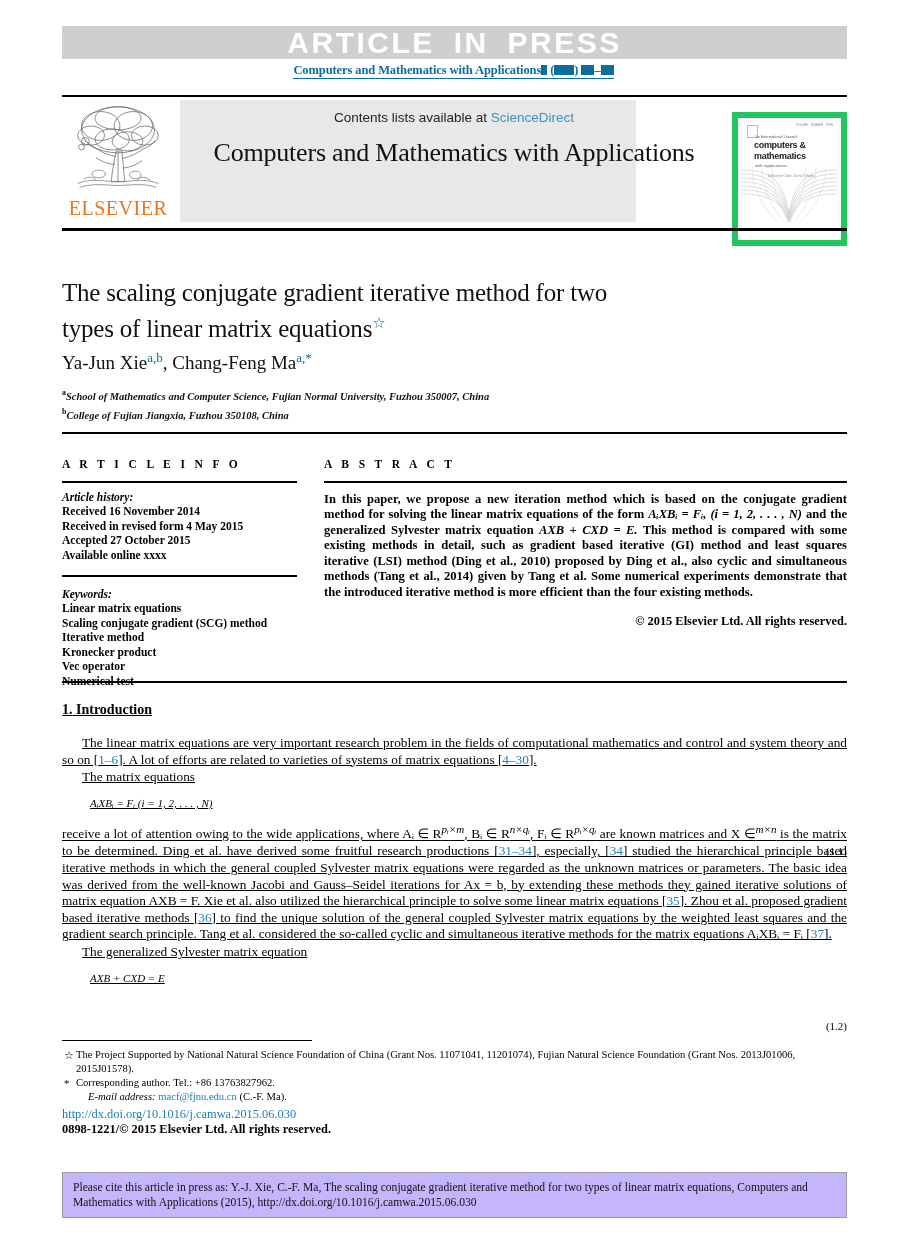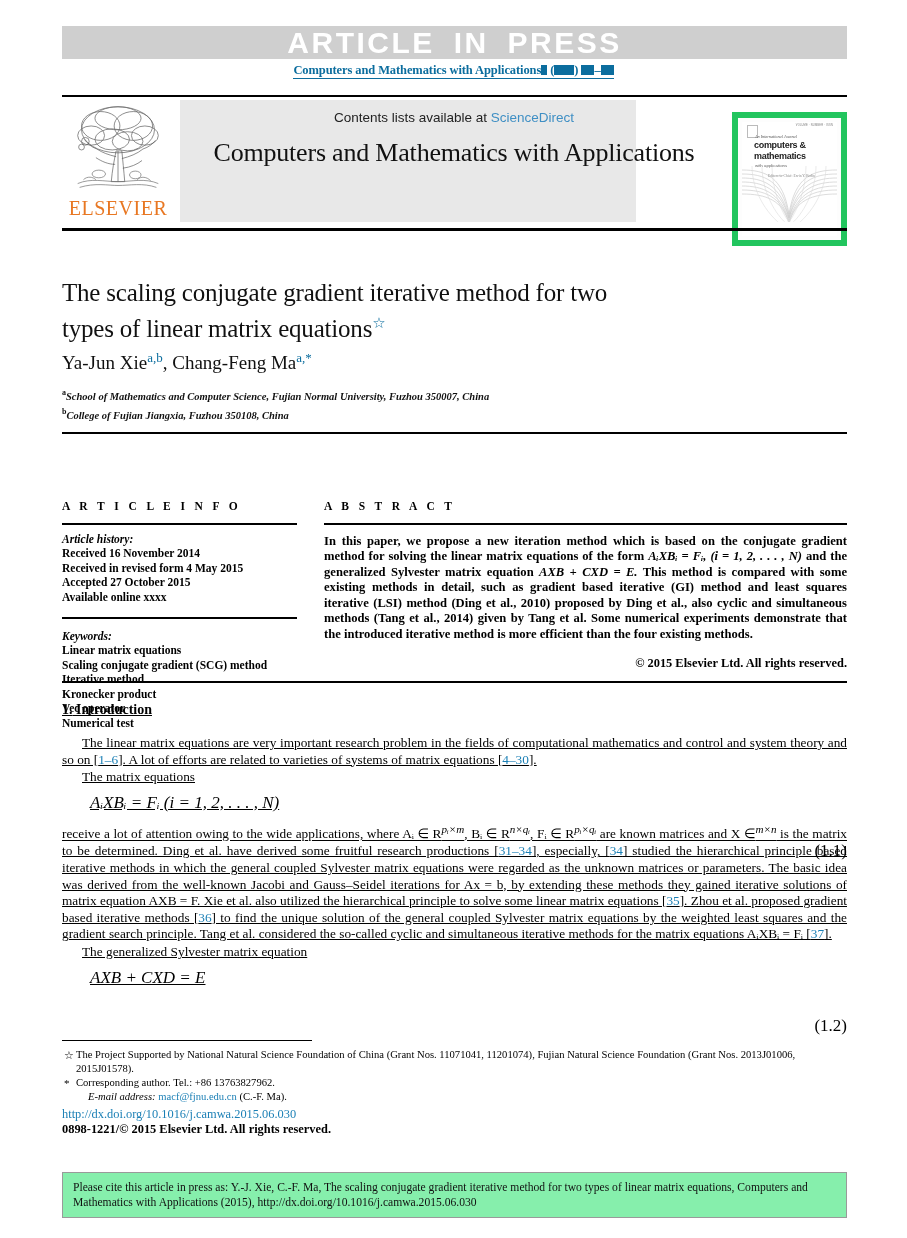--- a/index.html
+++ b/index.html
@@ -301,21 +301,20 @@
     left: 324px;
     top: 458px;
     width: 523px;
   }
   .sec-label {
     font-family: "Liberation Serif", serif;
     font-weight: bold;
     font-size: 11.5px;
     letter-spacing: 3.4px;
     color: #000;
-    margin-top: 42px;
   }
   .hr-thin {
     height: 1.5px;
     background: #000;
     margin-top: 11px;
   }
   .info-body {
     font-family: "Liberation Serif", serif;
     font-weight: bold;
     font-size: 11.5px;
@@ -374,21 +373,21 @@
     text-align: justify;
     color: #000;
     text-indent: 20px;
     margin: 0 0 1px 0;
   }
   .p.noind { text-indent: 0; }
   .cite { color: #1a7fb5; }
   .eq-row {
     position: relative;
     font-family: "Liberation Serif", serif;
-    font-size: 17px;
+    font-size: 11px;
     line-height: 16.6px;
     margin: 9px 0 10px 0;
     padding-left: 28px;
   }
   .eq-num {
     position: absolute;
     right: 0;
     top: 0;
     margin-top: 48px;
   }
@@ -439,21 +438,21 @@
     color: #000;
   }
 
   
   .cite-box {
     position: absolute;
     left: 62px;
     top: 1172px;
     width: 785px;
     min-height: 42px;
-    background: #86efac;
+    background: #c4b5fd;
     border: 1px solid #9a9a9a;
     box-sizing: border-box;
     padding: 7px 2px 7px 10px;
   }
   .cite-text {
     font-family: "Liberation Serif", serif;
     font-size: 11.6px;
     line-height: 15px;
     color: #111;
   }

